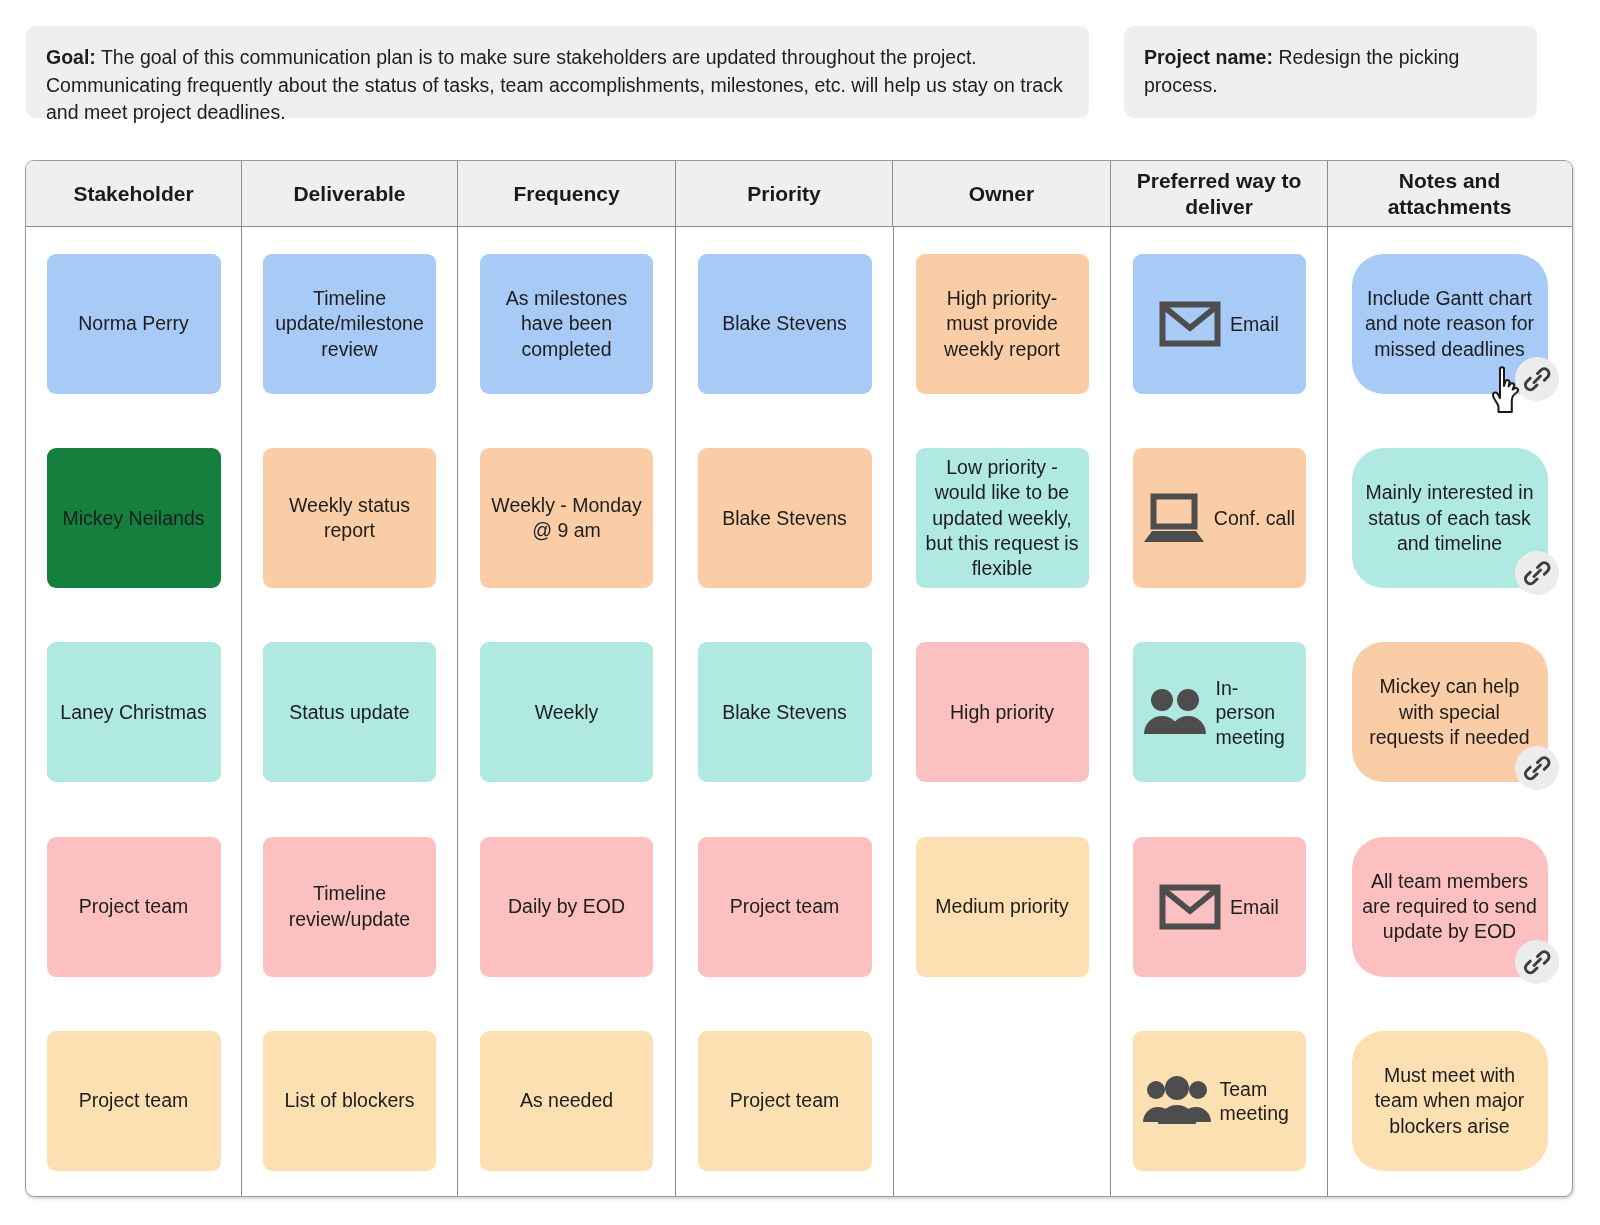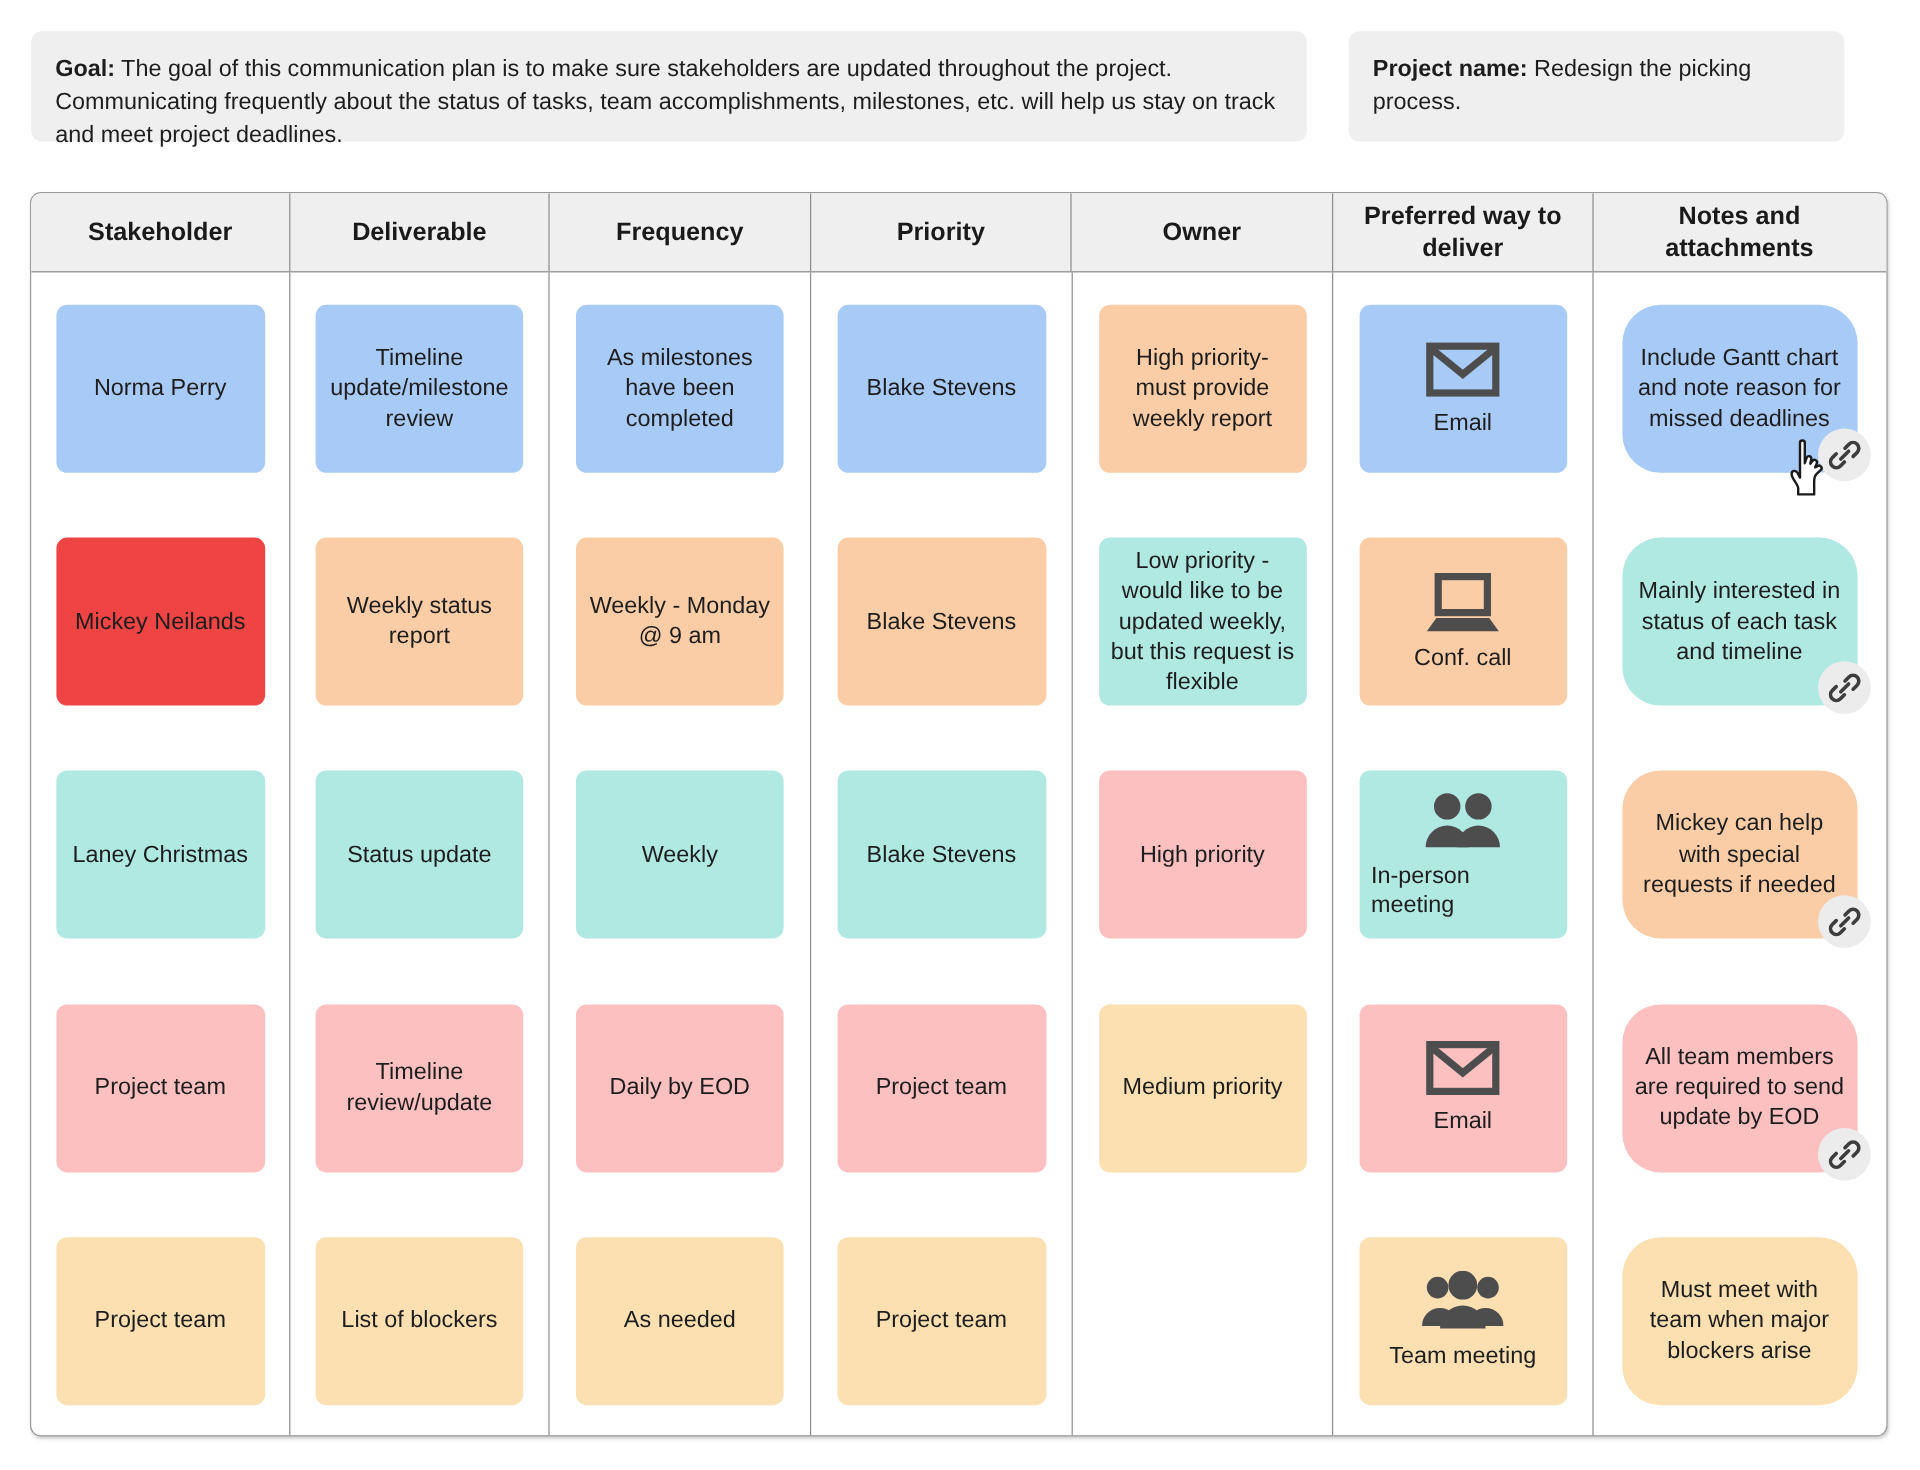--- a/index.html
+++ b/index.html
@@ -147,21 +147,21 @@
     color: #1d1d1d;
     padding: 6px 9px;
   }
 
   .col.c6 .card { width: 196px; border-radius: 32px; }
   .col.c0 .card,
   .col.c3 .card { width: 174px; }
 
   
   .card.deliver {
-    flex-direction: column;
+    flex-direction: row;
     gap: 9px;
     padding: 6px 10px;
   }
   .deliver-label {
     font-size: 19.5px;
     line-height: 1.24;
     text-align: left;
     color: #1d1d1d;
   }
   .deliver-icon {
@@ -223,21 +223,21 @@
       <div class="th c6">Notes and attachments</div>
     </div>
 
     <div class="tbody">
 
       <div class="col c0">
         <div class="cellwrap">
             <div class="card" style="background: rgb(168, 202, 246);">Norma Perry</div>
           </div>
         <div class="cellwrap">
-            <div class="card" style="background: #ef4444;">Mickey Neilands</div>
+            <div class="card" style="background: #15803d;">Mickey Neilands</div>
           </div>
         <div class="cellwrap">
             <div class="card" style="background: rgb(176, 232, 226);">Laney Christmas</div>
           </div>
         <div class="cellwrap">
             <div class="card" style="background: rgb(252, 192, 192);">Project team</div>
           </div>
         <div class="cellwrap">
             <div class="card" style="background: rgb(252, 224, 178);">Project team</div>
           </div>

